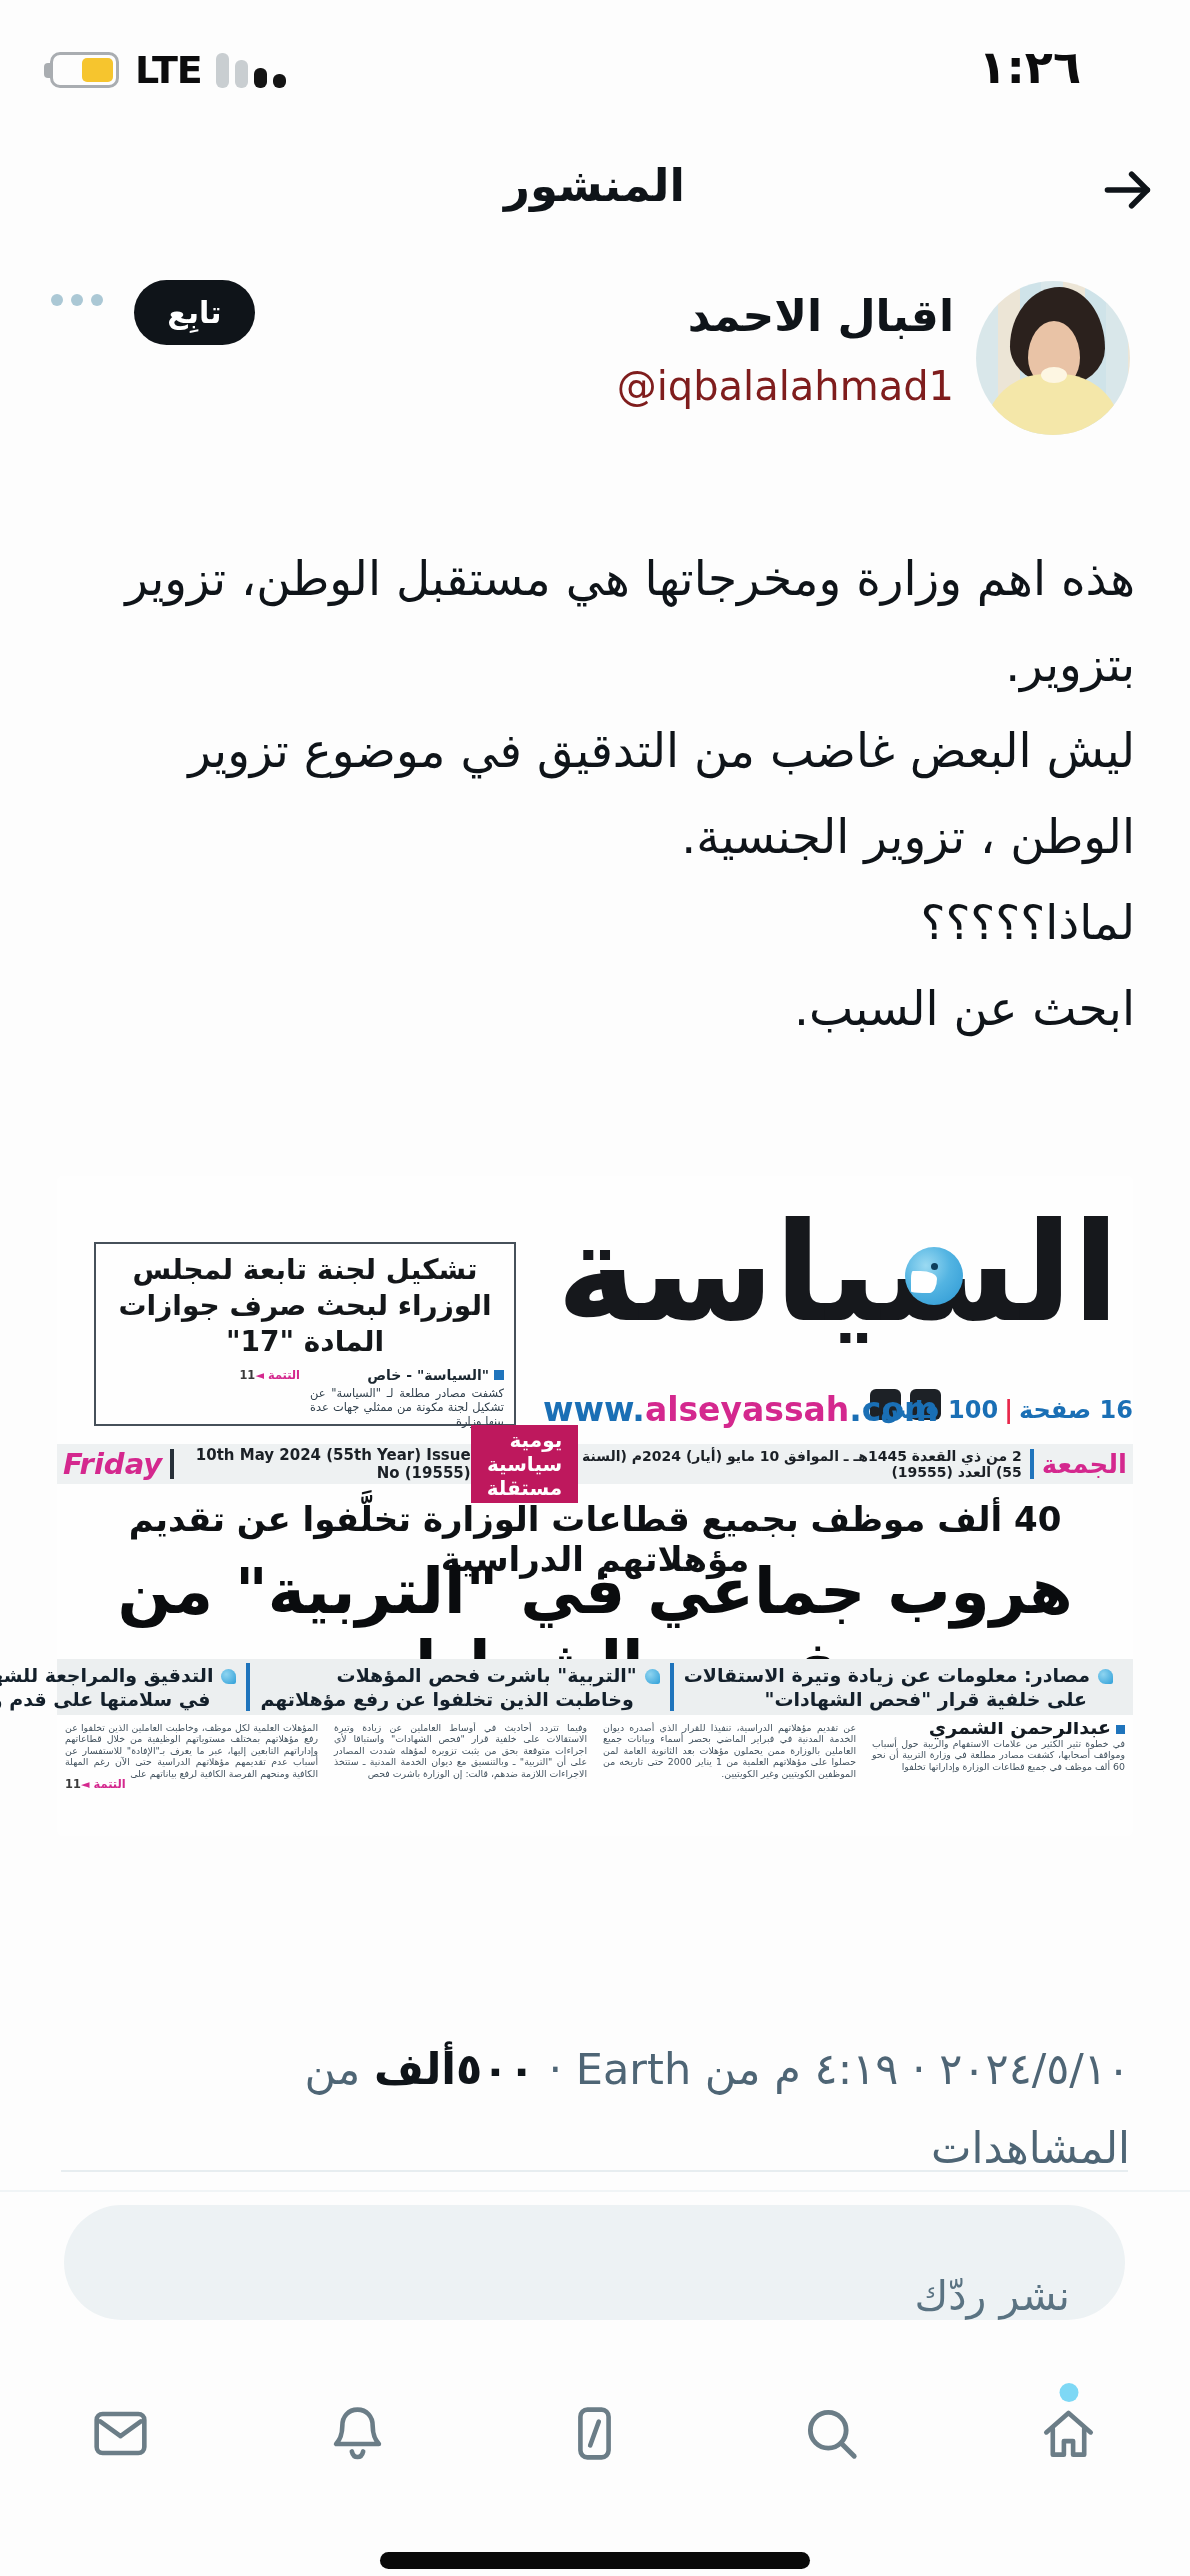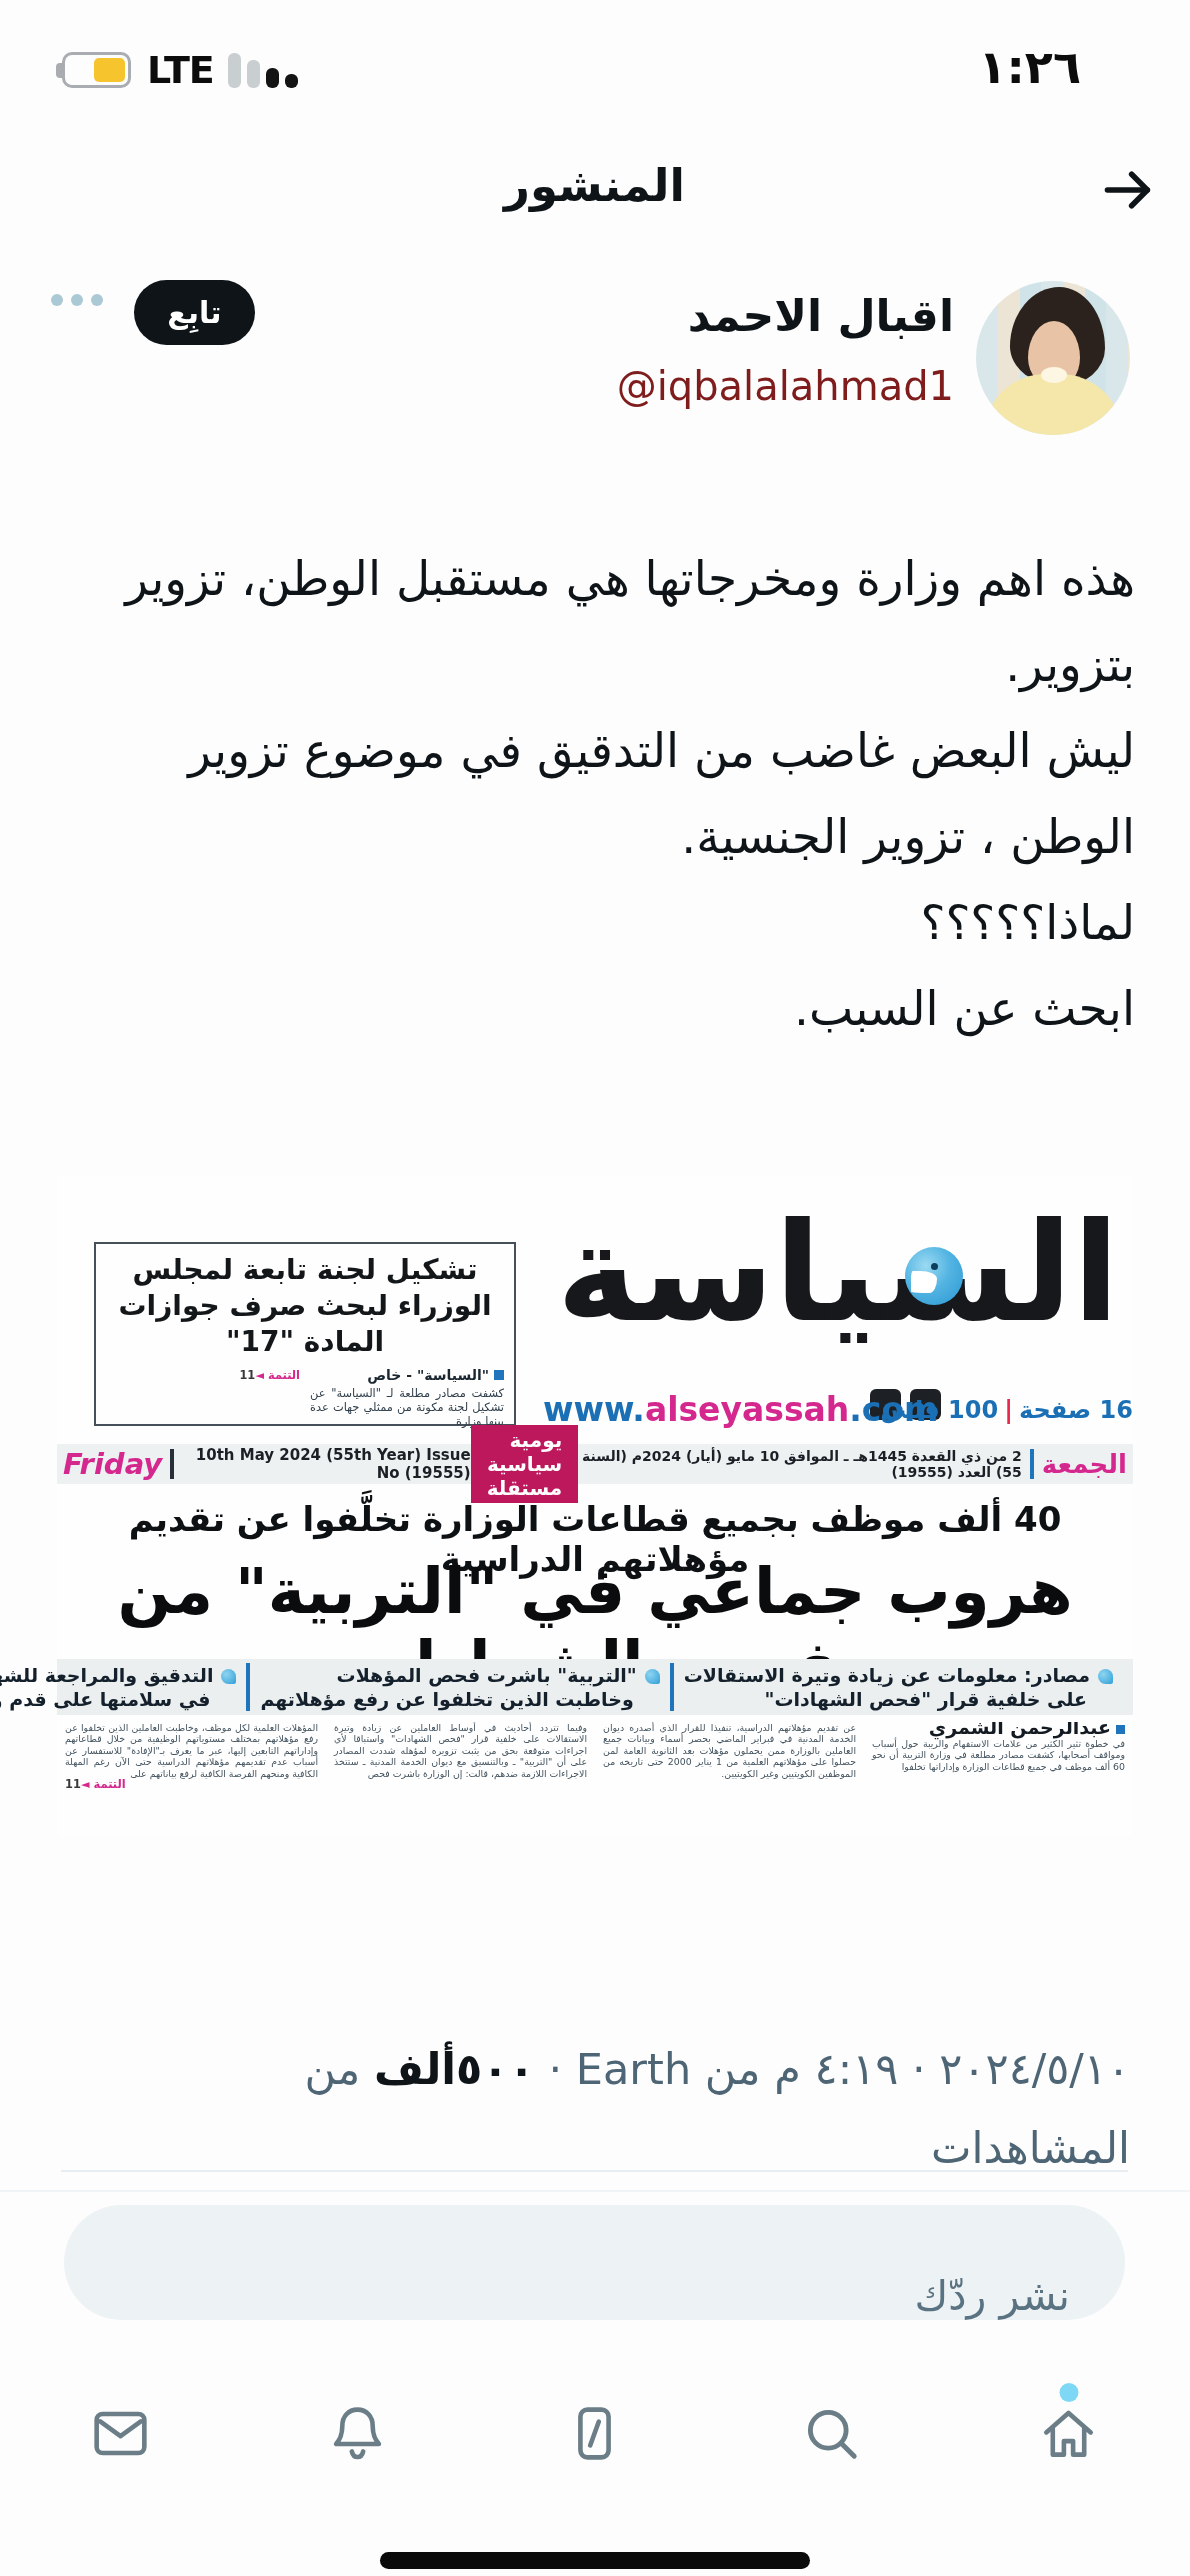--- a/index.html
+++ b/index.html
@@ -3,21 +3,21 @@
 <meta charset="utf-8">
 <style>
   * { margin:0; padding:0; box-sizing:border-box; }
   html,body { background:#fff; }
   body { font-family:"DejaVu Sans","Liberation Sans",sans-serif; }
   .screen { position:relative; width:1191px; height:2576px; background:#fdfdfd; overflow:hidden; direction:rtl; }
 
   
   .statusbar { position:absolute; top:0; left:0; right:0; height:119px; }
   .sb-time { position:absolute; top:40px; right:109px; left:auto; font-size:46px; font-weight:600; color:#0c0c0d; direction:ltr; }
-  .sb-left { position:absolute; top:48px; left:57px; display:flex; align-items:center; direction:ltr; }
+  .sb-left { position:absolute; top:48px; left:45px; display:flex; align-items:center; direction:ltr; }
   .batt { display:flex; align-items:center; }
   .batt-nub { width:7px; height:15px; background:#a9adb1; border-radius:4px 0 0 4px; margin-right:-1px; }
   .batt-body { width:69px; height:36px; border:3px solid #a9adb1; border-radius:10px; padding:3px; display:flex; }
   .batt-fill { width:55%; margin-left:auto; background:#f6c52e; border-radius:5px; }
   .sb-lte { font-size:38px; font-weight:600; color:#0c0c0d; margin:0 14px 0 16px; letter-spacing:-1px; }
   .sig { display:flex; align-items:flex-end; gap:6px; height:36px; }
   .sig span { width:13px; border-radius:6px; display:block; }
   .sig .s1 { height:35px; background:#c9ced1; }
   .sig .s2 { height:28px; background:#c9ced1; }
   .sig .s3 { height:20px; background:#141414; }

